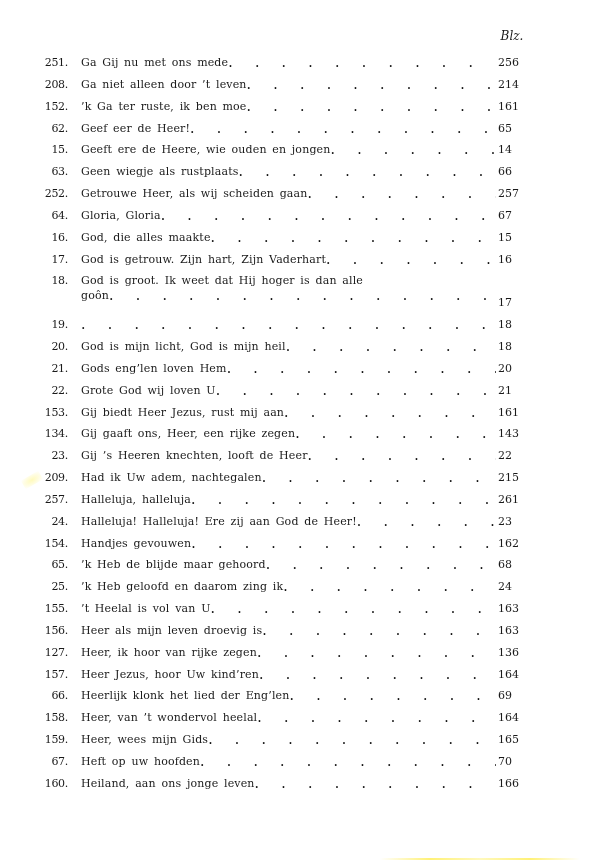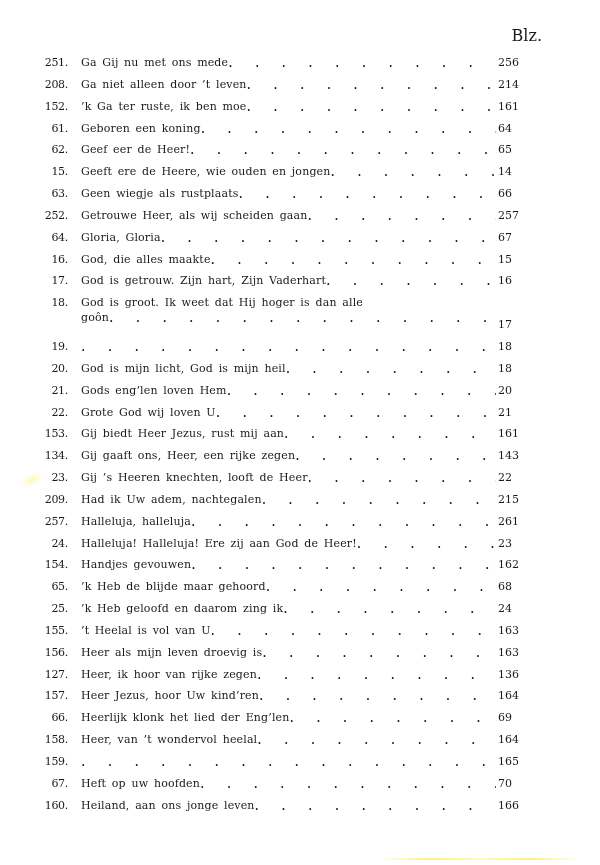--- a/index.html
+++ b/index.html
@@ -4,21 +4,21 @@
   <style>
     html, body { margin: 0; padding: 0; }
     body {
       width: 600px; height: 865px; background: #ffffff; position: relative; overflow: hidden;
       font-family: "DejaVu Serif", "Liberation Serif", serif;
       color: #1a1a1a;
     }
     .page { position: absolute; left: 0; top: 0; width: 600px; height: 865px; }
     .blz {
       position: absolute; left: 482px; top: 26px; width: 60px;
-      font-size: 16px; line-height: 20px; text-align: right;
+      font-size: 12px; line-height: 20px; text-align: center; font-style: italic;
     }
     .list { position: absolute; left: 20px; top: 52px; width: 520px; }
     .row {
       position: relative; height: 21.85px; line-height: 21.85px;
       font-size: 11px; white-space: nowrap;
     }
     .row.tall { height: 43.7px; }
     .num {
       position: absolute; left: 0; width: 48px; text-align: right;
       letter-spacing: -0.3px;
@@ -76,28 +76,20 @@
       </div>
       <div class="row">
         <span class="num">152.</span>
         <div class="title-wrap">
           <span class="title">’k Ga ter ruste, ik ben moe</span>
           <span class="leader"></span>
         </div>
         <span class="page-no">161</span>
       </div>
       <div class="row">
-        <span class="num">61.</span>
-        <div class="title-wrap">
-          <span class="title">Geboren een koning</span>
-          <span class="leader"></span>
-        </div>
-        <span class="page-no">64</span>
-      </div>
-      <div class="row">
         <span class="num">62.</span>
         <div class="title-wrap">
           <span class="title">Geef eer de Heer!</span>
           <span class="leader"></span>
         </div>
         <span class="page-no">65</span>
       </div>
       <div class="row">
         <span class="num">15.</span>
         <div class="title-wrap">
@@ -304,20 +296,21 @@
         <span class="num">158.</span>
         <div class="title-wrap">
           <span class="title">Heer, van ’t wondervol heelal</span>
           <span class="leader"></span>
         </div>
         <span class="page-no">164</span>
       </div>
       <div class="row">
         <span class="num">159.</span>
         <div class="title-wrap">
+          <span class="title">Heer, wees mijn Gids</span>
           <span class="leader"></span>
         </div>
         <span class="page-no">165</span>
       </div>
       <div class="row">
         <span class="num">67.</span>
         <div class="title-wrap">
           <span class="title">Heft op uw hoofden</span>
           <span class="leader"></span>
         </div>

